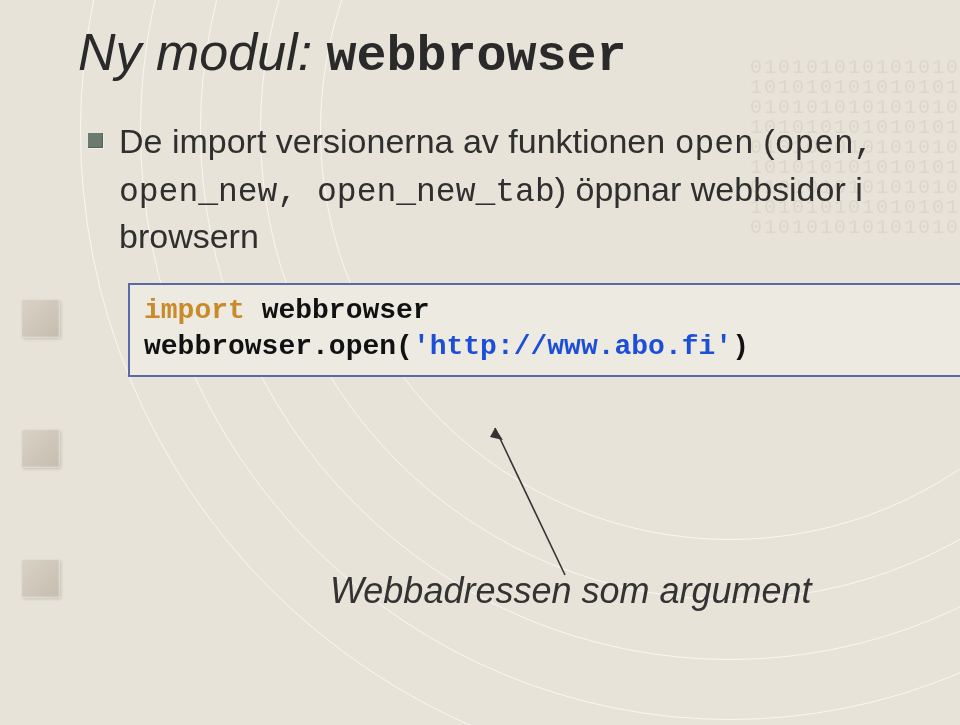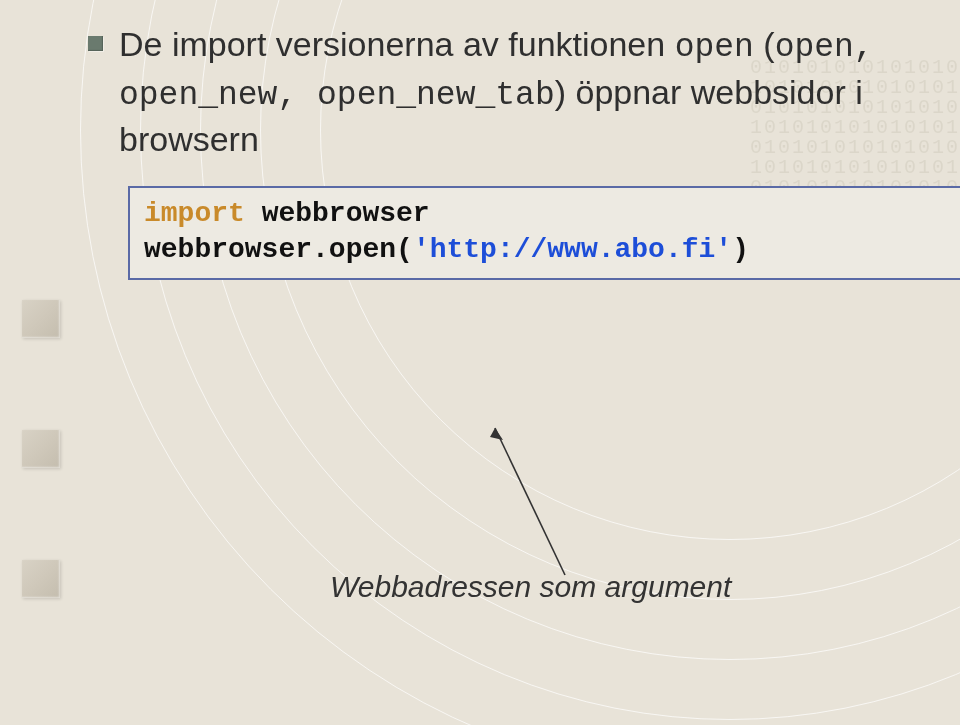--- a/index.html
+++ b/index.html
@@ -138,21 +138,21 @@
     top: 420px;
     z-index: 3;
   }
   .arrow-wrap svg { display: block; }
   .annotation {
     position: absolute;
     left: 330px;
     top: 570px;
     font-family: "Trebuchet MS", sans-serif;
     font-style: italic;
-    font-size: 30px;
+    font-size: 36px;
     color: #333;
     z-index: 3;
   }
 </style>
 </head>
 <body>
 
 <div class="arcs">
   <div class="a1"></div>
     <div class="a2"></div>
@@ -172,20 +172,23 @@
 010101010101010</div>
 
 <div class="squares">
   <div class="sq"></div>
   <div class="sq"></div>
   <div class="sq"></div>
 </div>
 
 <div class="content">
 
+  <h1 class="title">
+    <span>Ny modul: </span><span class="mono">webbrowser</span>
+  </h1>
 
   <div class="body">
     <div class="bullet-row">
       <div class="bullet-mark"></div>
       <div class="bullet-text">
         <span>De import versionerna av funktionen </span><span class="mono-inline">open</span><span> (</span><span class="mono-inline">open</span><span class="mono-inline">, </span><span class="mono-inline">open_new</span><span class="mono-inline">, </span><span class="mono-inline">open_new_tab</span><span>) </span><span>öppnar webbsidor i browsern</span>
       </div>
     </div>
 
     <div class="codebox">

